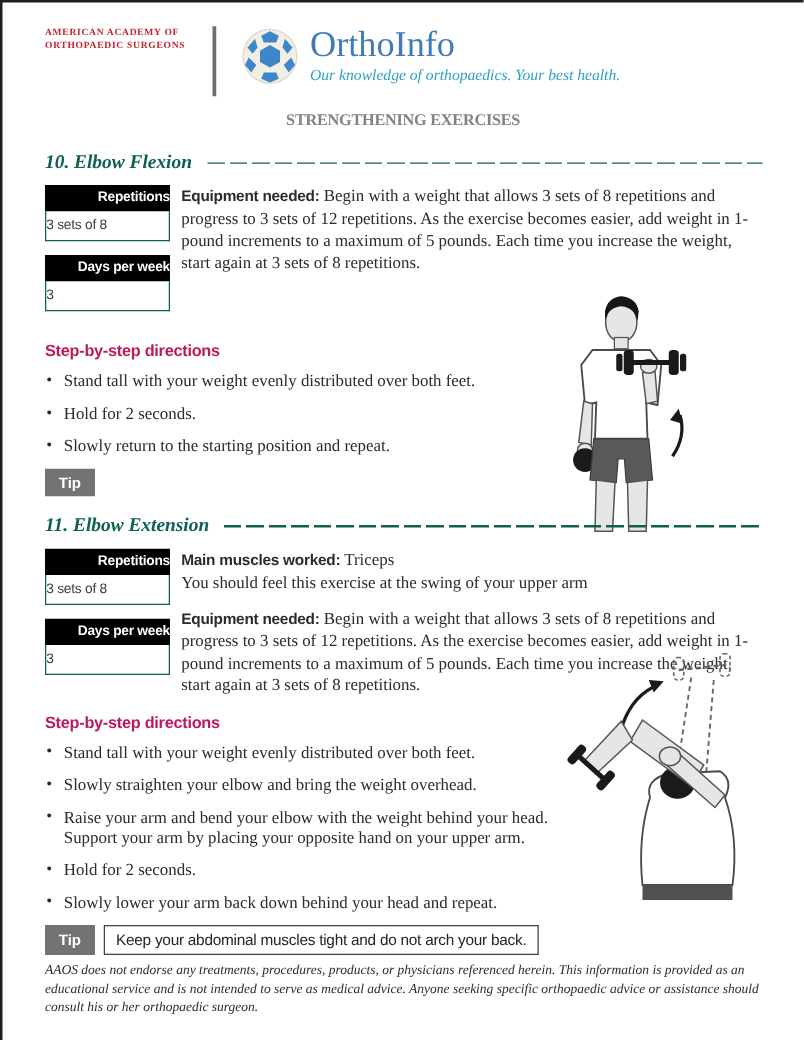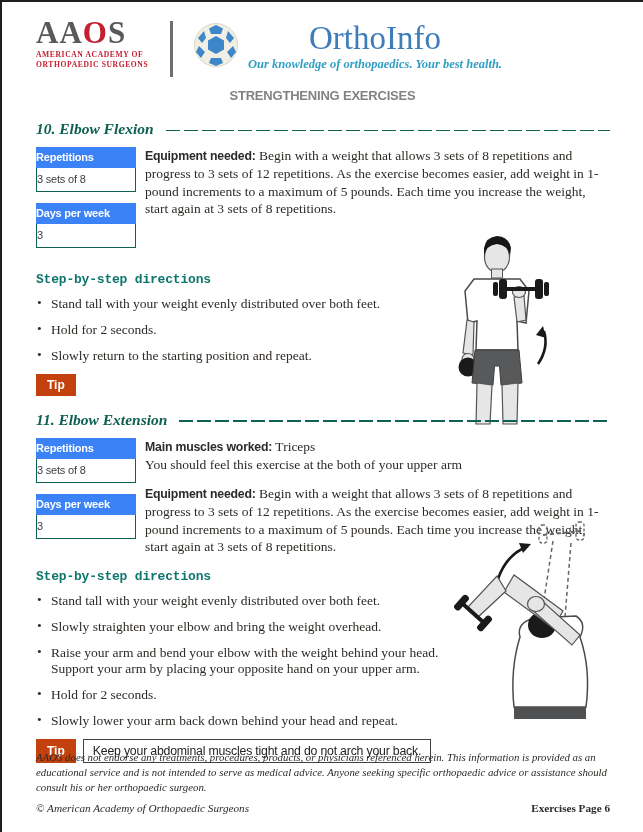--- a/index.html
+++ b/index.html
@@ -13,55 +13,55 @@
   
   .hdr { display:flex; align-items:flex-start; padding:16px 0 0 34px; }
   .aaos { width:118px; }
   .aaos-word { font-family:"Liberation Serif", serif; font-weight:bold; font-size:31px; line-height:0.95; letter-spacing:1px; color:#58595b; }
   .aaos-word .red-o { color:#c32032; }
   .aaos-sub { margin-top:3px; font-size:7.6px; font-weight:bold; letter-spacing:0.6px; color:#c32032; text-transform:uppercase; line-height:1.3; }
   .hdr-divider { width:3px; height:56px; background:#6d6e71; margin:3px 20px 0 16px; }
   .orthoinfo { display:flex; align-items:flex-start; margin-top:4px; }
   .globe { width:46px; height:46px; }
   .oi-text { margin-left:9px; }
-  .oi-name { font-family:"Liberation Serif", serif; font-size:33px; line-height:1; color:#3e7cba;text-align:center; }
-  .oi-tagline { margin-top:2px; font-size:12.5px; font-weight:bold; font-style:italic; color:#2f9fc4; }
+  .oi-name { font-family:"Liberation Serif", serif; font-size:29px; line-height:1; color:#3e7cba; }
+  .oi-tagline { margin-top:2px; font-size:12.5px; font-weight:normal; font-style:italic; color:#2f9fc4; }
   
   .title-block { text-align:center; margin-top:11px; }
   .doc-title { font-family:"Liberation Sans", sans-serif; font-weight:bold; font-size:17px; color:#0e6152; letter-spacing:-0.2px; }
-  .doc-subtitle { font-family:Liberation Sans, sans-serif; font-weight:bold; font-size:13px; color:#808285; margin-top:3px; letter-spacing:-0.2px; }
+  .doc-subtitle { font-family:Liberation Serif, serif; font-weight:bold; font-size:13px; color:#808285; margin-top:3px; letter-spacing:-0.2px; }
   
   .exercise { position:relative; padding:0 33px 0 34px; }
   .ex-10 { margin-top:17px; }
   .ex-11 { margin-top:15px; }
   .sec-head { display:flex; align-items:baseline; }
   .sec-title { font-family:"Liberation Serif", serif; font-weight:bold; font-style:italic; font-size:15.5px; color:#0e6152; white-space:nowrap; }
   .sec-rule { flex:1; height:1.5px; margin-left:12px; position:relative; top:-3px;
     background:repeating-linear-gradient(90deg,#0e6152 0 14px, transparent 14px 18px); }
   .content-row { display:flex; margin-top:9px; }
   .stats-col { width:100px; flex:none; }
   .stat-box { margin-bottom:11px; }
-  .stat-head { background:#3b82f6; color:#fff; text-align:left; padding:4px 0 5px;
+  .stat-head { background:#000000; color:#fff; text-align:right; padding:4px 0 5px;
     font-family:"Liberation Sans", sans-serif; font-weight:bold; font-size:11px; letter-spacing:-0.2px; }
   .stat-val { border:1.5px solid #0e6152; border-top:none; padding:5px 0 6px;
     font-family:"Liberation Sans", sans-serif; font-weight:normal; font-size:11px; color:#3d3d3d; letter-spacing:-0.2px; }
   .info-col { margin-left:9px; font-size:13.5px; line-height:1.3; }
   .sans-label { font-family:"Liberation Sans", sans-serif; font-weight:bold; font-size:12.3px; color:#2b2b2b; letter-spacing:-0.2px; }
   .info-p + .info-p { margin-top:12px; }
   .ex-10 .info-col { max-width:455px; }
   .ex-11 .info-col { max-width:505px; }
   .steps-block { margin-top:13px; }
-  .steps-label { font-family:Liberation Mono, monospace; font-weight:bold; font-size:13px; color:#0f766e; letter-spacing:-0.2px; }
+  .steps-label { font-family:Liberation Sans, sans-serif; font-weight:bold; font-size:13px; color:#be185d; letter-spacing:-0.2px; }
   ul.steps { list-style:none; margin-top:9px; }
   .ex-10 ul.steps { width:398px; }
   .ex-11 ul.steps { width:445px; }
   ul.steps li { position:relative; padding-left:15px; margin-bottom:9px; font-size:13.5px; line-height:1.25; }
   ul.steps li::before { content:"•"; position:absolute; left:1px; top:-1px; color:#2e2a26; }
   .tip-row { display:flex; align-items:stretch; margin-top:7px; width:max-content; }
-  .tip-label { background:#c2410c; color:#fff; padding:4px 11px; display:flex; align-items:center;
+  .tip-label { background:#737373; color:#fff; padding:4px 11px; display:flex; align-items:center;
     font-family:"Liberation Sans", sans-serif; font-weight:bold; font-size:12px; }
   .tip-text { border:1.5px solid #3f4440; margin-left:7px; padding:4px 9px; display:flex; align-items:center;
     font-family:"Liberation Sans", sans-serif; font-size:12.3px; color:#242424; letter-spacing:-0.2px; }
   
   .figure { position:absolute; }
   .figure-10 { left:420px; top:112px; }
   .figure-11 { left:438px; top:108px; }
   
   .footer { position:absolute; left:0; right:0; bottom:18px; padding:0 33px 0 34px;margin-top:39px; }
   .disclaimer { font-style:italic; font-size:10.8px; line-height:1.4; color:#2e2a26; }
@@ -69,21 +69,20 @@
   .copyright { font-style:italic; }
   .page-num { font-weight:bold; }
 </style>
 </head>
 <body>
 
 <div class="page">
 
   <div class="hdr">
     <div class="aaos">
-      <div class="aaos-word"><span>AA</span><span class="red-o">O</span><span>S</span></div>
       <div class="aaos-sub">
         <div>American Academy of</div>
         <div>Orthopaedic Surgeons</div>
       </div>
     </div>
     <div class="hdr-divider"></div>
     <div class="orthoinfo">
       <svg class="globe" viewBox="0 0 46 46">
         <circle cx="23" cy="23" r="21.5" fill="#f1eee3" stroke="#ddd8c8" stroke-width="1"></circle>
         <polygon points="23,14 31,18.5 31,27.5 23,32 15,27.5 15,18.5" fill="#3d87c8"></polygon>
@@ -170,21 +169,21 @@
         <div class="stat-box">
           <div class="stat-head">Repetitions</div>
           <div class="stat-val">3 sets of 8</div>
         </div>
         <div class="stat-box">
           <div class="stat-head">Days per week</div>
           <div class="stat-val">3</div>
         </div>
       </div>
       <div class="info-col">
-        <p class="info-p"><span class="sans-label">Main muscles worked:</span> <span>Triceps</span><br><span>You should feel this exercise at the both of your upper arm</span></p>
+        <p class="info-p"><span class="sans-label">Main muscles worked:</span> <span>Triceps</span><br><span>You should feel this exercise at the swing of your upper arm</span></p>
         <p class="info-p"><span class="sans-label">Equipment needed:</span> <span>Begin with a weight that allows 3 sets of 8 repetitions and progress to 3 sets of 12 repetitions. As the exercise becomes easier, add weight in 1-pound increments to a maximum of 5 pounds. Each time you increase the weight, start again at 3 sets of 8 repetitions.</span></p>
       </div>
     </div>
     <div class="steps-block">
       <div class="steps-label">Step-by-step directions</div>
       <ul class="steps">
         <li>Stand tall with your weight evenly distributed over both feet.</li>
         <li>Slowly straighten your elbow and bring the weight overhead.</li>
         <li>Raise your arm and bend your elbow with the weight behind your head. Support your arm by placing your opposite hand on your upper arm.</li>
         <li>Hold for 2 seconds.</li>
@@ -214,19 +213,15 @@
         <rect x="45" y="85" width="7" height="18" rx="3" fill="#1a1a1a"></rect>
       </g>
       <path d="M140 116 L100 80 L91 90 L132 126 Z" fill="#e6e6e6" stroke="#555" stroke-width="1.2"></path>
       <ellipse cx="96" cy="85" rx="8.5" ry="7.5" fill="#e6e6e6" stroke="#555" stroke-width="1.2"></ellipse>
       <path d="M74 188 L146 188 L146 200 L74 200 Z" fill="#4f5052"></path>
     </svg>
   </div>
 
   <div class="footer">
     <div class="disclaimer">AAOS does not endorse any treatments, procedures, products, or physicians referenced herein. This information is provided as an educational service and is not intended to serve as medical advice. Anyone seeking specific orthopaedic advice or assistance should consult his or her orthopaedic surgeon.</div>
-    <div class="foot-row">
-      <div class="copyright">© American Academy of Orthopaedic Surgeons</div>
-      <div class="page-num">Exercises Page 6</div>
-    </div>
   </div>
 
 </div>
 
 </body></html>

